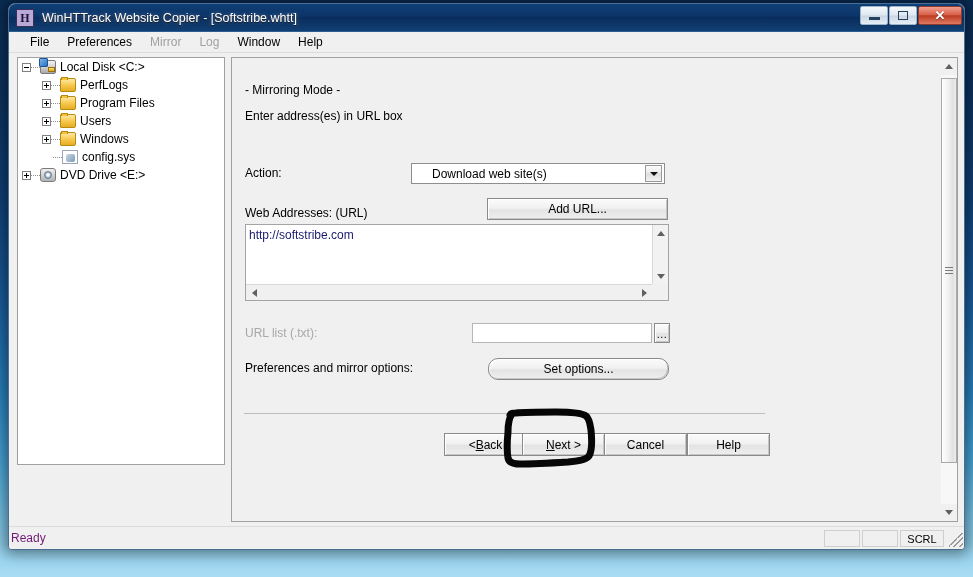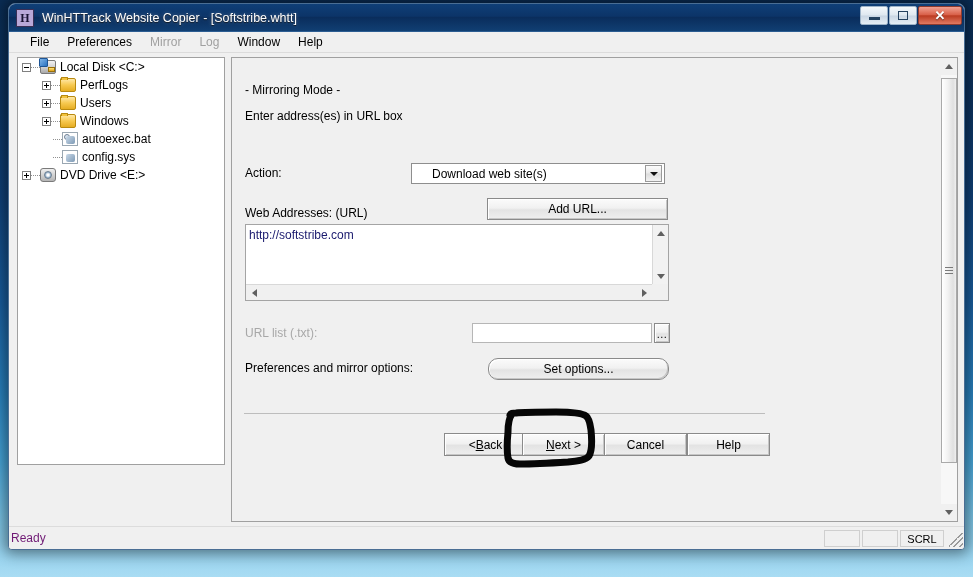--- a/index.html
+++ b/index.html
@@ -479,33 +479,33 @@
         <div class="tree-node" style="padding-left: 24px;">
           <div class="tree-toggle plus"></div>
           <div class="dotline"></div>
           <div class="icon-folder"></div>
           <span class="tree-label">PerfLogs</span>
         </div>
         <div class="tree-node" style="padding-left: 24px;">
           <div class="tree-toggle plus"></div>
           <div class="dotline"></div>
           <div class="icon-folder"></div>
+          <span class="tree-label">Program Files</span>
+        </div>
+        <div class="tree-node" style="padding-left: 24px;">
+          <div class="tree-toggle plus"></div>
+          <div class="dotline"></div>
+          <div class="icon-folder"></div>
           <span class="tree-label">Users</span>
         </div>
         <div class="tree-node" style="padding-left: 24px;">
           <div class="tree-toggle plus"></div>
           <div class="dotline"></div>
           <div class="icon-folder"></div>
           <span class="tree-label">Windows</span>
-        </div>
-        <div class="tree-node" style="padding-left: 24px;">
-          <div class="tree-spacer" style="width: 11px;"></div>
-          <div class="dotline"></div>
-          <div class="icon-file gear"></div>
-          <span class="tree-label">autoexec.bat</span>
         </div>
         <div class="tree-node" style="padding-left: 24px;">
           <div class="tree-spacer" style="width: 11px;"></div>
           <div class="dotline"></div>
           <div class="icon-file"></div>
           <span class="tree-label">config.sys</span>
         </div>
         <div class="tree-node" style="padding-left: 4px;">
           <div class="tree-toggle plus"></div>
           <div class="dotline"></div>

